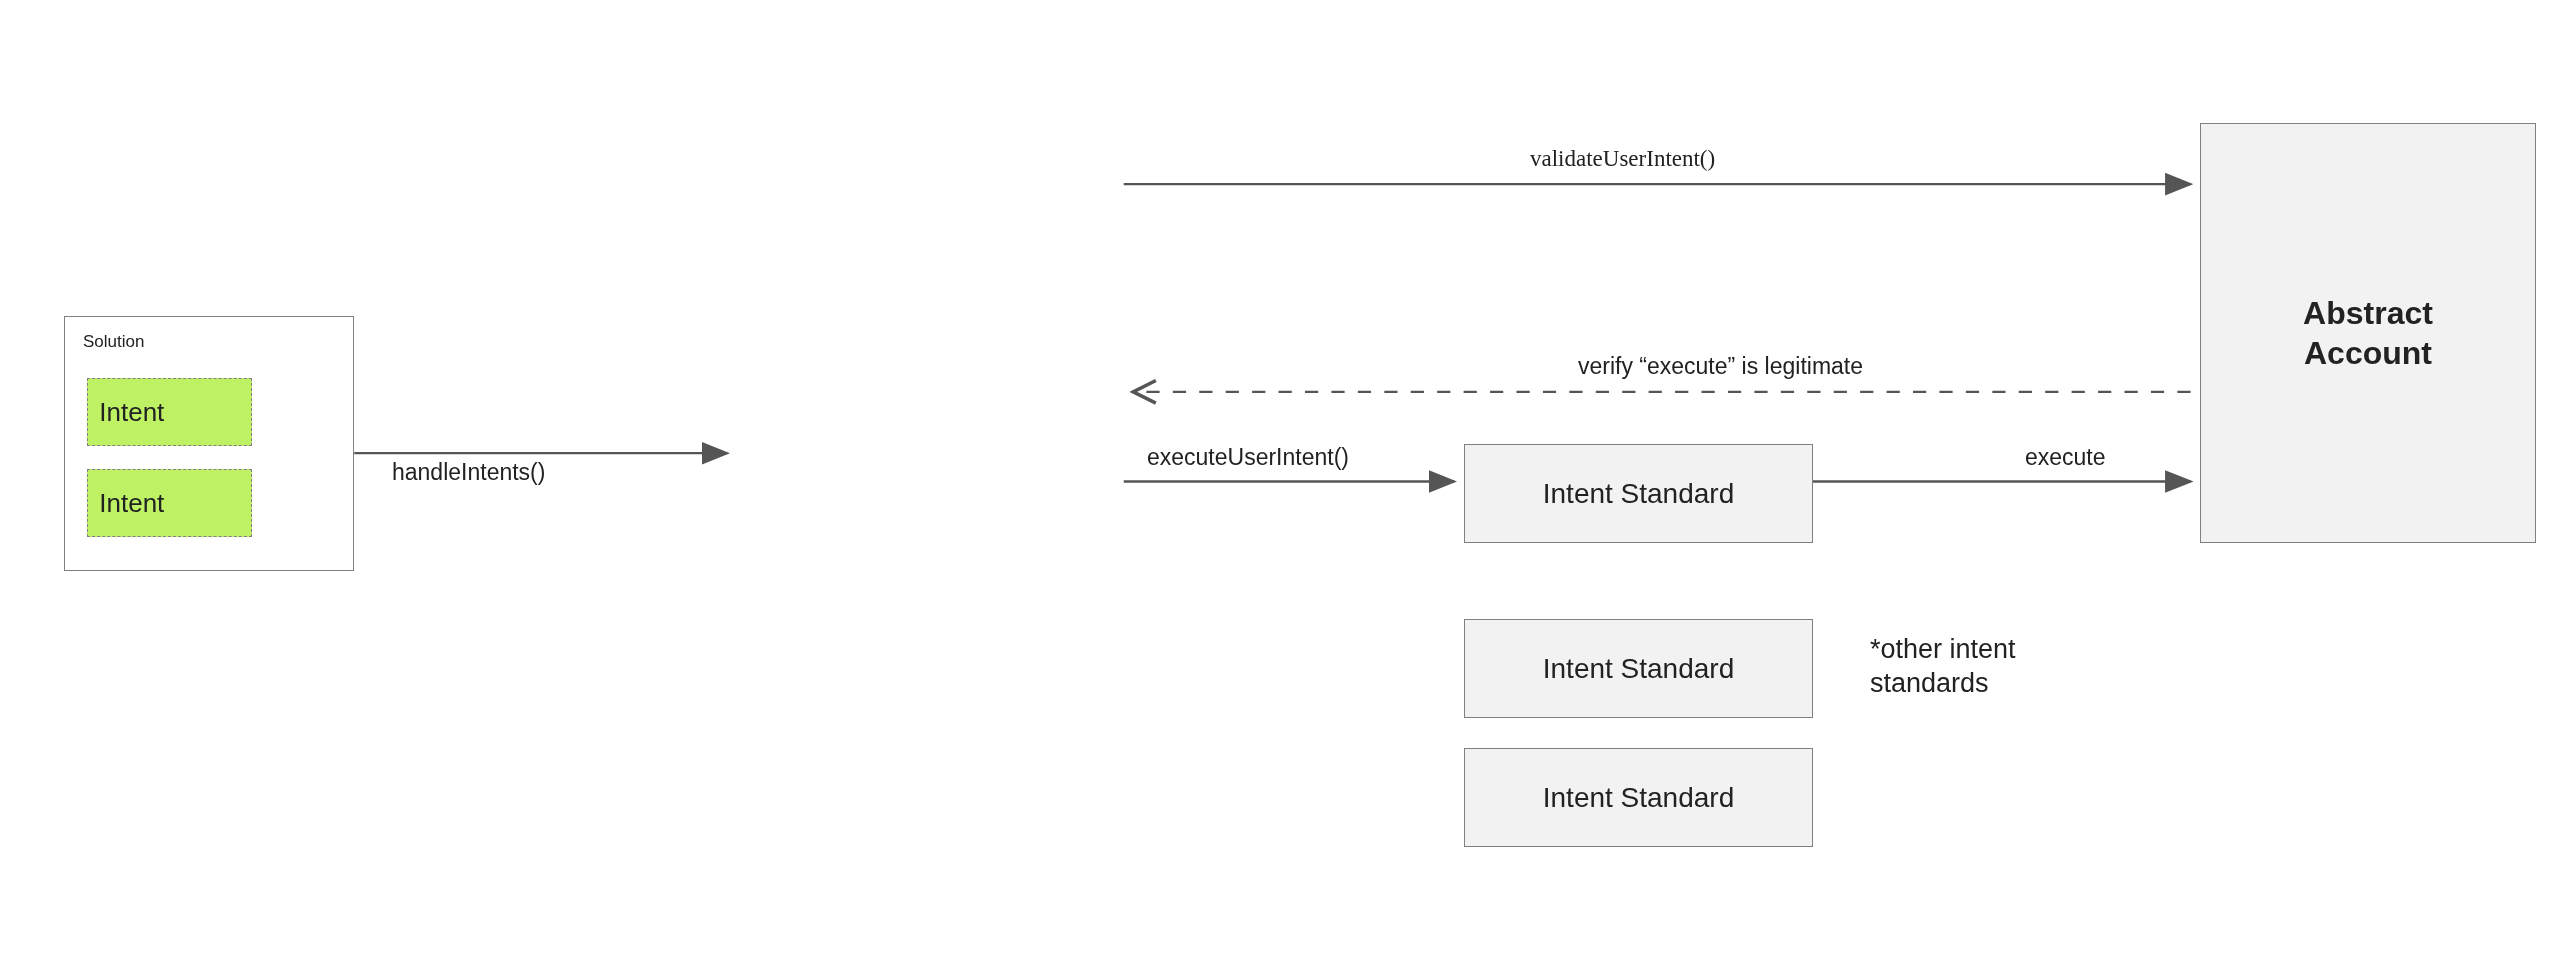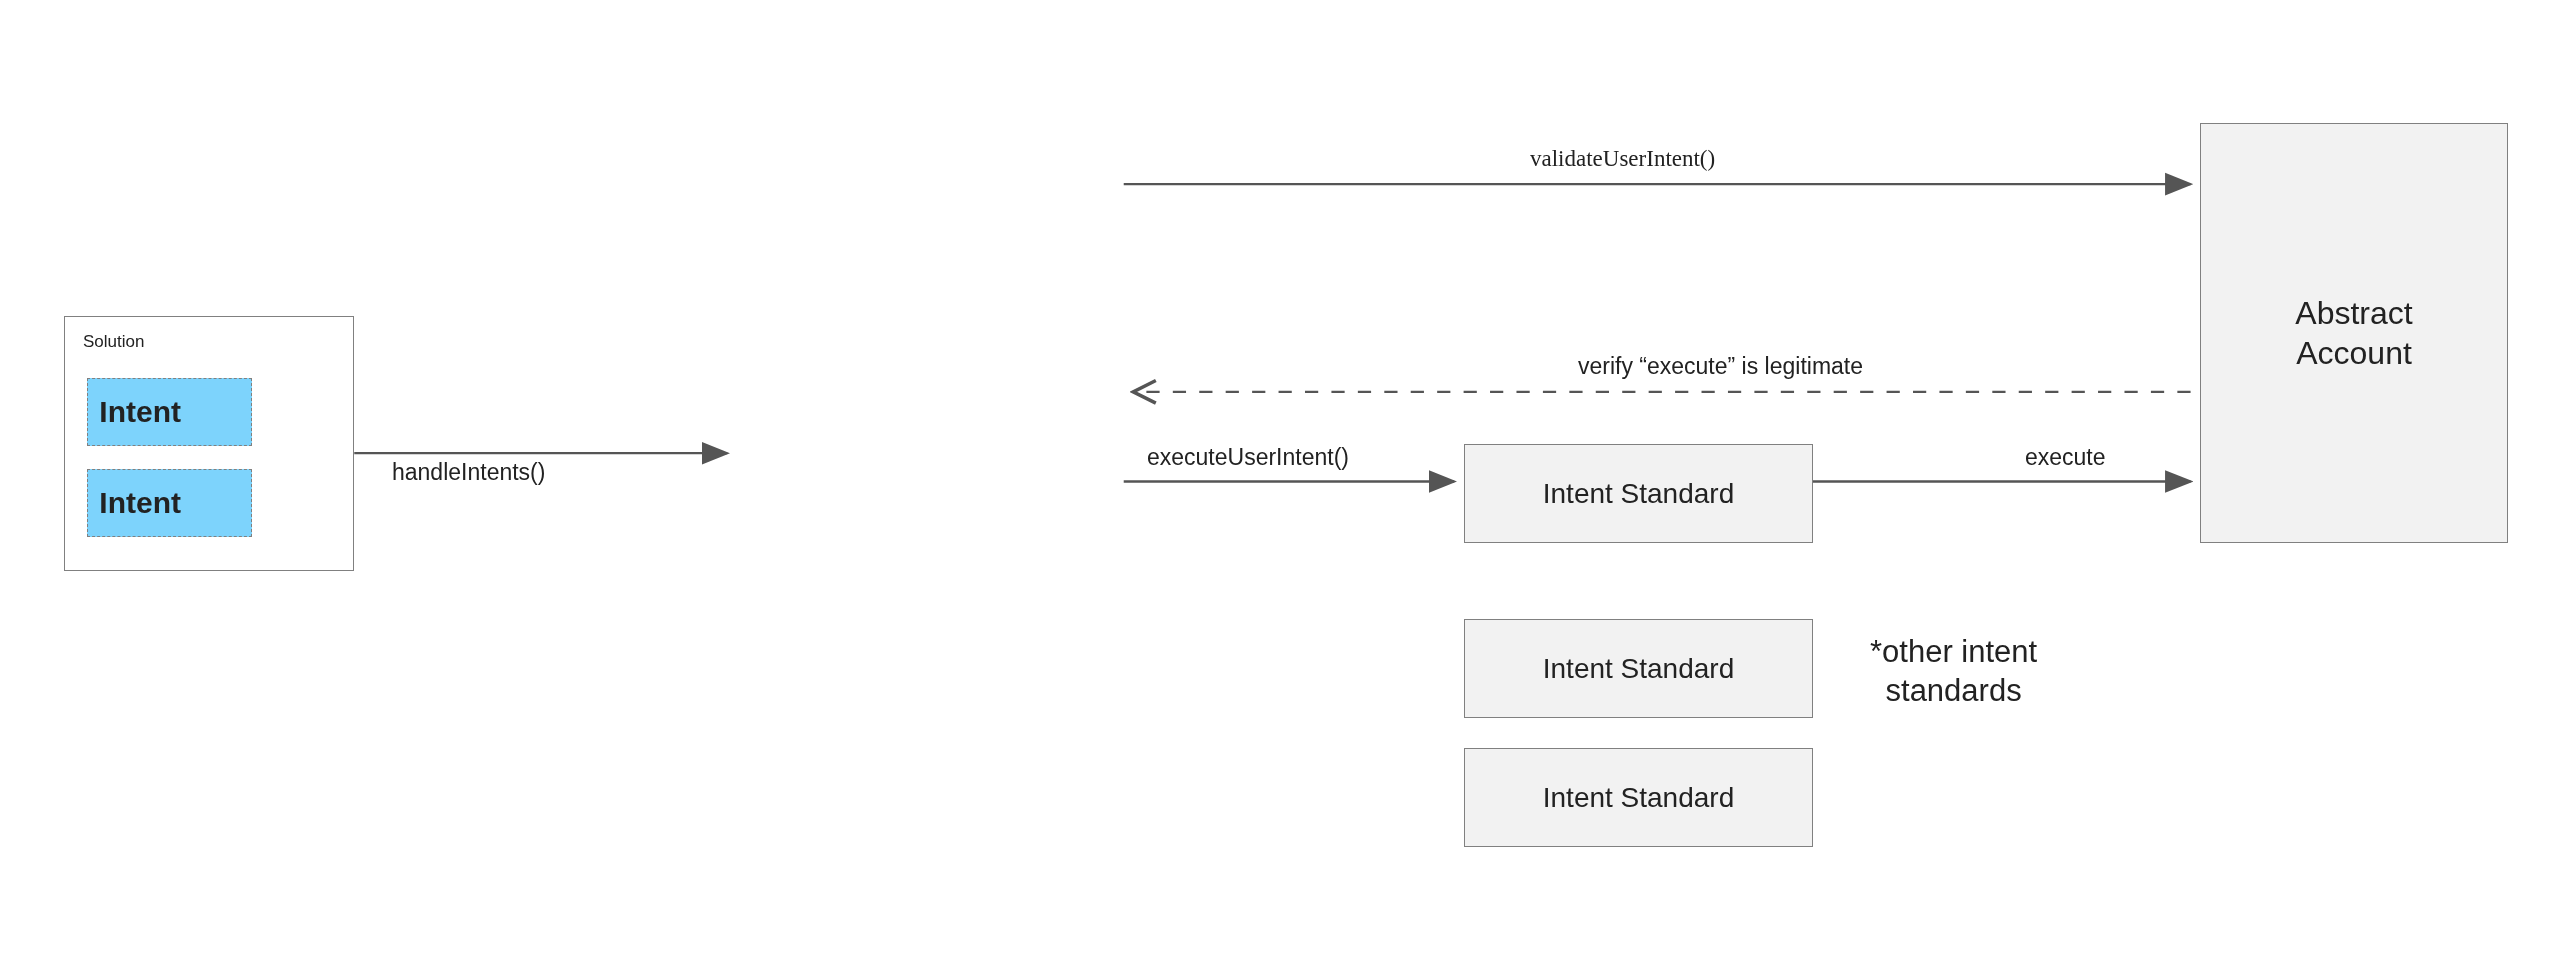--- a/index.html
+++ b/index.html
@@ -31,43 +31,41 @@
     text-align: center;
     line-height: 1.25;
     padding: 5.7px;
   }
   .box.white {
     background: #ffffff;
   }
   .dashed-box {
     position: absolute;
     box-sizing: border-box;
-    background: #7dd3fc;
+    background: #bef264;
     border: 1.9px dashed #808080;
     display: flex;
     align-items: center;
     justify-content: flex-start;
     padding-left: 11.3px;
-    font-size: 30px;
-    font-weight: bold;
+    font-size: 26px;
   }
   .box-title {
     position: absolute;
     font-size: 17px;
   }
   .edge-label {
     position: absolute;
     font-size: 23px;
     white-space: nowrap;
   }
   .note {
     position: absolute;
-    font-size: 31px;
+    font-size: 27px;
     line-height: 1.25;
-    text-align: center;
   }
 </style>
 </head>
 <body>
 
 <div class="canvas">
 
   <svg class="layer" width="2576" height="963" viewBox="0 0 2728 1020">
     <defs>
       <marker id="arrow-closed" viewBox="0 0 20 20" refX="18" refY="10" markerWidth="12" markerHeight="12" orient="auto-start-reverse">
@@ -98,21 +96,21 @@
   </div>
   <div class="box-title" style="left:83px; top:332px;">Solution</div>
   <div class="dashed-box" style="left:87px; top:378px; width:165px; height:68px;">Intent</div>
   <div class="dashed-box" style="left:87px; top:469px; width:165px; height:68px;">Intent</div>
 
 
   <div class="box" style="left:1464px; top:444px; width:349px; height:99px;">Intent Standard</div>
   <div class="box" style="left:1464px; top:619px; width:349px; height:99px;">Intent Standard</div>
   <div class="box" style="left:1464px; top:748px; width:349px; height:99px;">Intent Standard</div>
 
-  <div class="box" style="left:2200px; top:123px; width:308px; height:420px; font-size:32px; white-space:pre-line;">Abstract
+  <div class="box" style="left:2200px; top:123px; width:336px; height:420px; font-size:32px; white-space:pre-line;font-weight:bold;">Abstract
 Account</div>
 
   <div class="edge-label" style="left:392px; top:415px;margin-top:44px;">handleIntents()</div>
 
   <div class="edge-label" style="left:1530px; top:146px;font-family:Liberation Serif, serif;">validateUserIntent()</div>
 
   <div class="edge-label" style="left:1578px; top:353px;">verify “execute” is legitimate</div>
 
   <div class="edge-label" style="left:1147px; top:444px;">executeUserIntent()</div>
 

